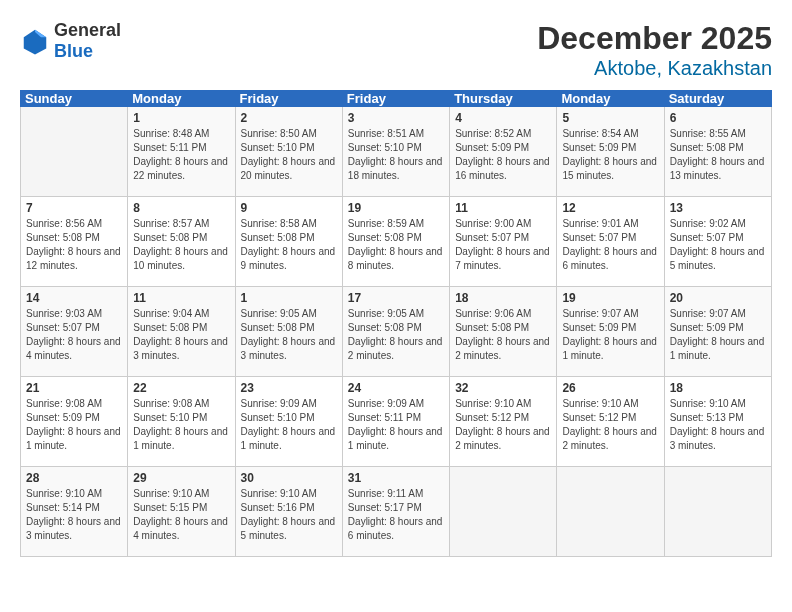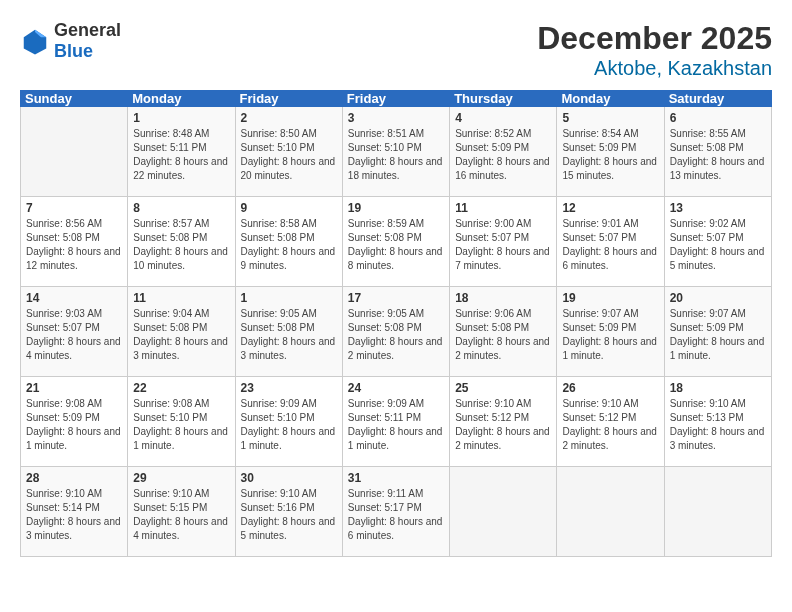--- a/index.html
+++ b/index.html
@@ -221,21 +221,21 @@
       </td>
         <td>
         <span class="day-number">23</span>
         <span class="day-info">Sunrise: 9:09 AM<br>Sunset: 5:10 PM<br>Daylight: 8 hours and 1 minute.</span>
       </td>
         <td>
         <span class="day-number">24</span>
         <span class="day-info">Sunrise: 9:09 AM<br>Sunset: 5:11 PM<br>Daylight: 8 hours and 1 minute.</span>
       </td>
         <td>
-        <span class="day-number">25</span>
+        <span class="day-number">32</span>
         <span class="day-info">Sunrise: 9:10 AM<br>Sunset: 5:12 PM<br>Daylight: 8 hours and 2 minutes.</span>
       </td>
         <td>
         <span class="day-number">26</span>
         <span class="day-info">Sunrise: 9:10 AM<br>Sunset: 5:12 PM<br>Daylight: 8 hours and 2 minutes.</span>
       </td>
         <td>
         <span class="day-number">18</span>
         <span class="day-info">Sunrise: 9:10 AM<br>Sunset: 5:13 PM<br>Daylight: 8 hours and 3 minutes.</span>
       </td>

